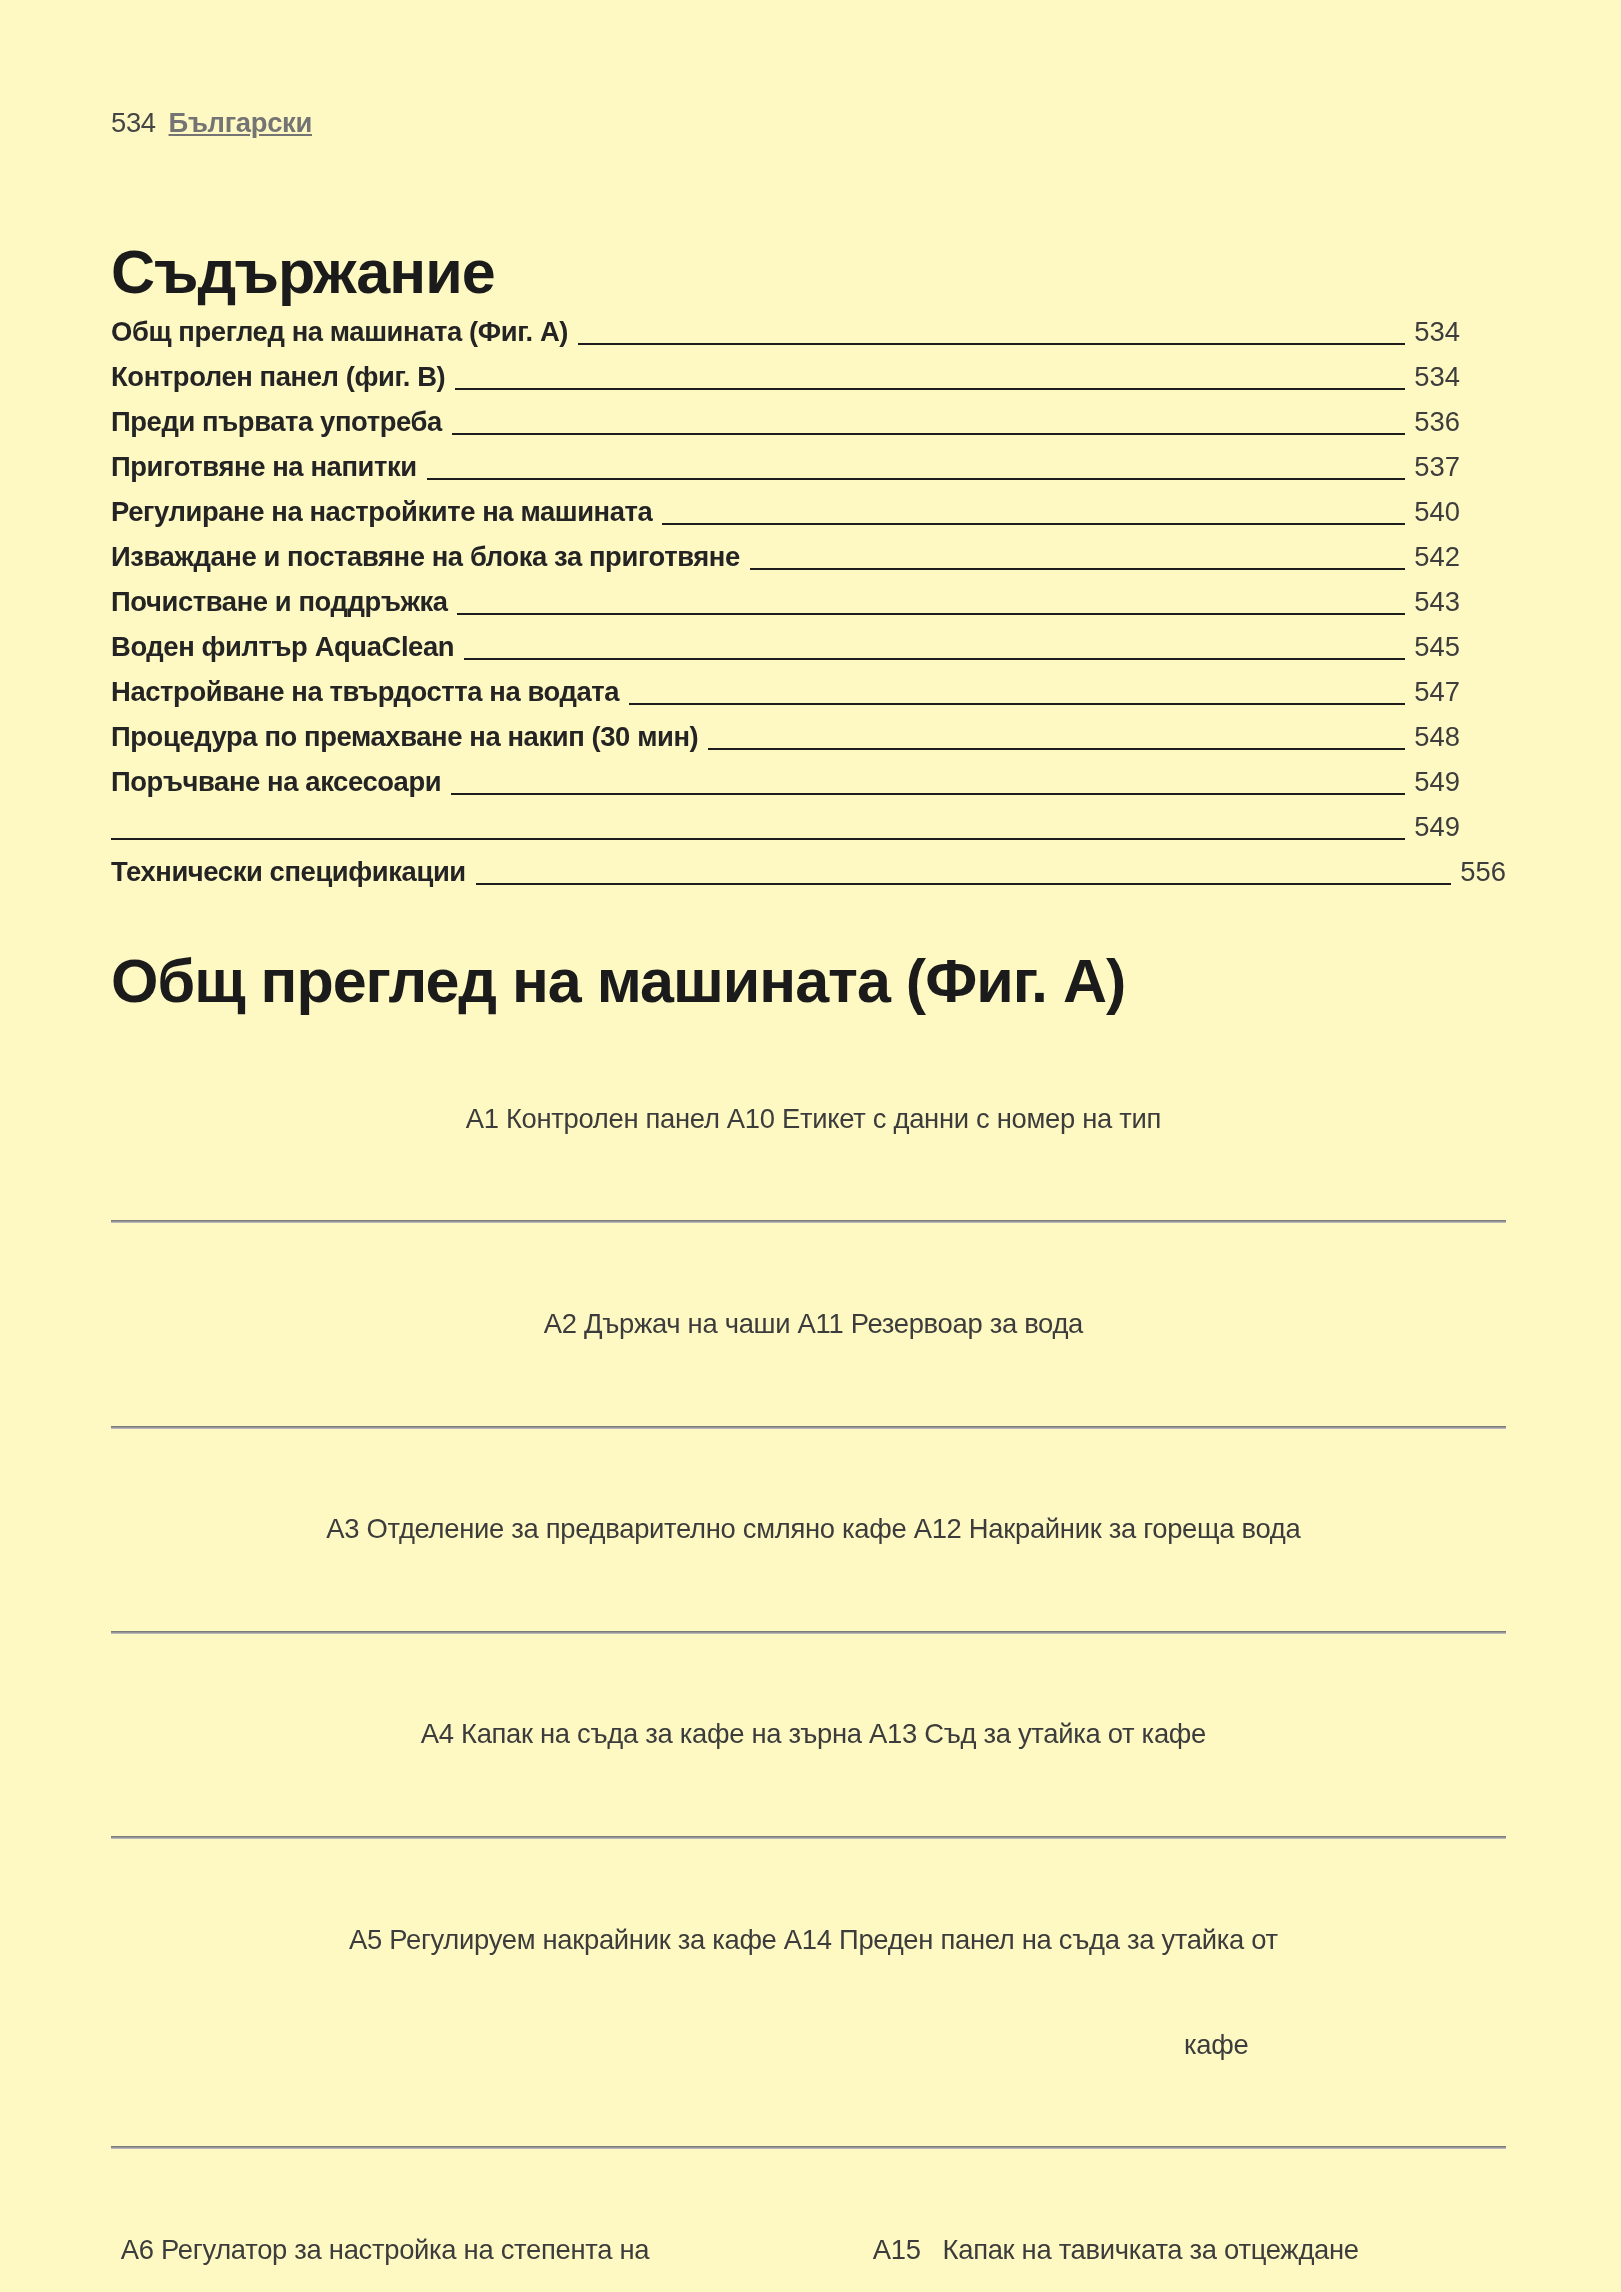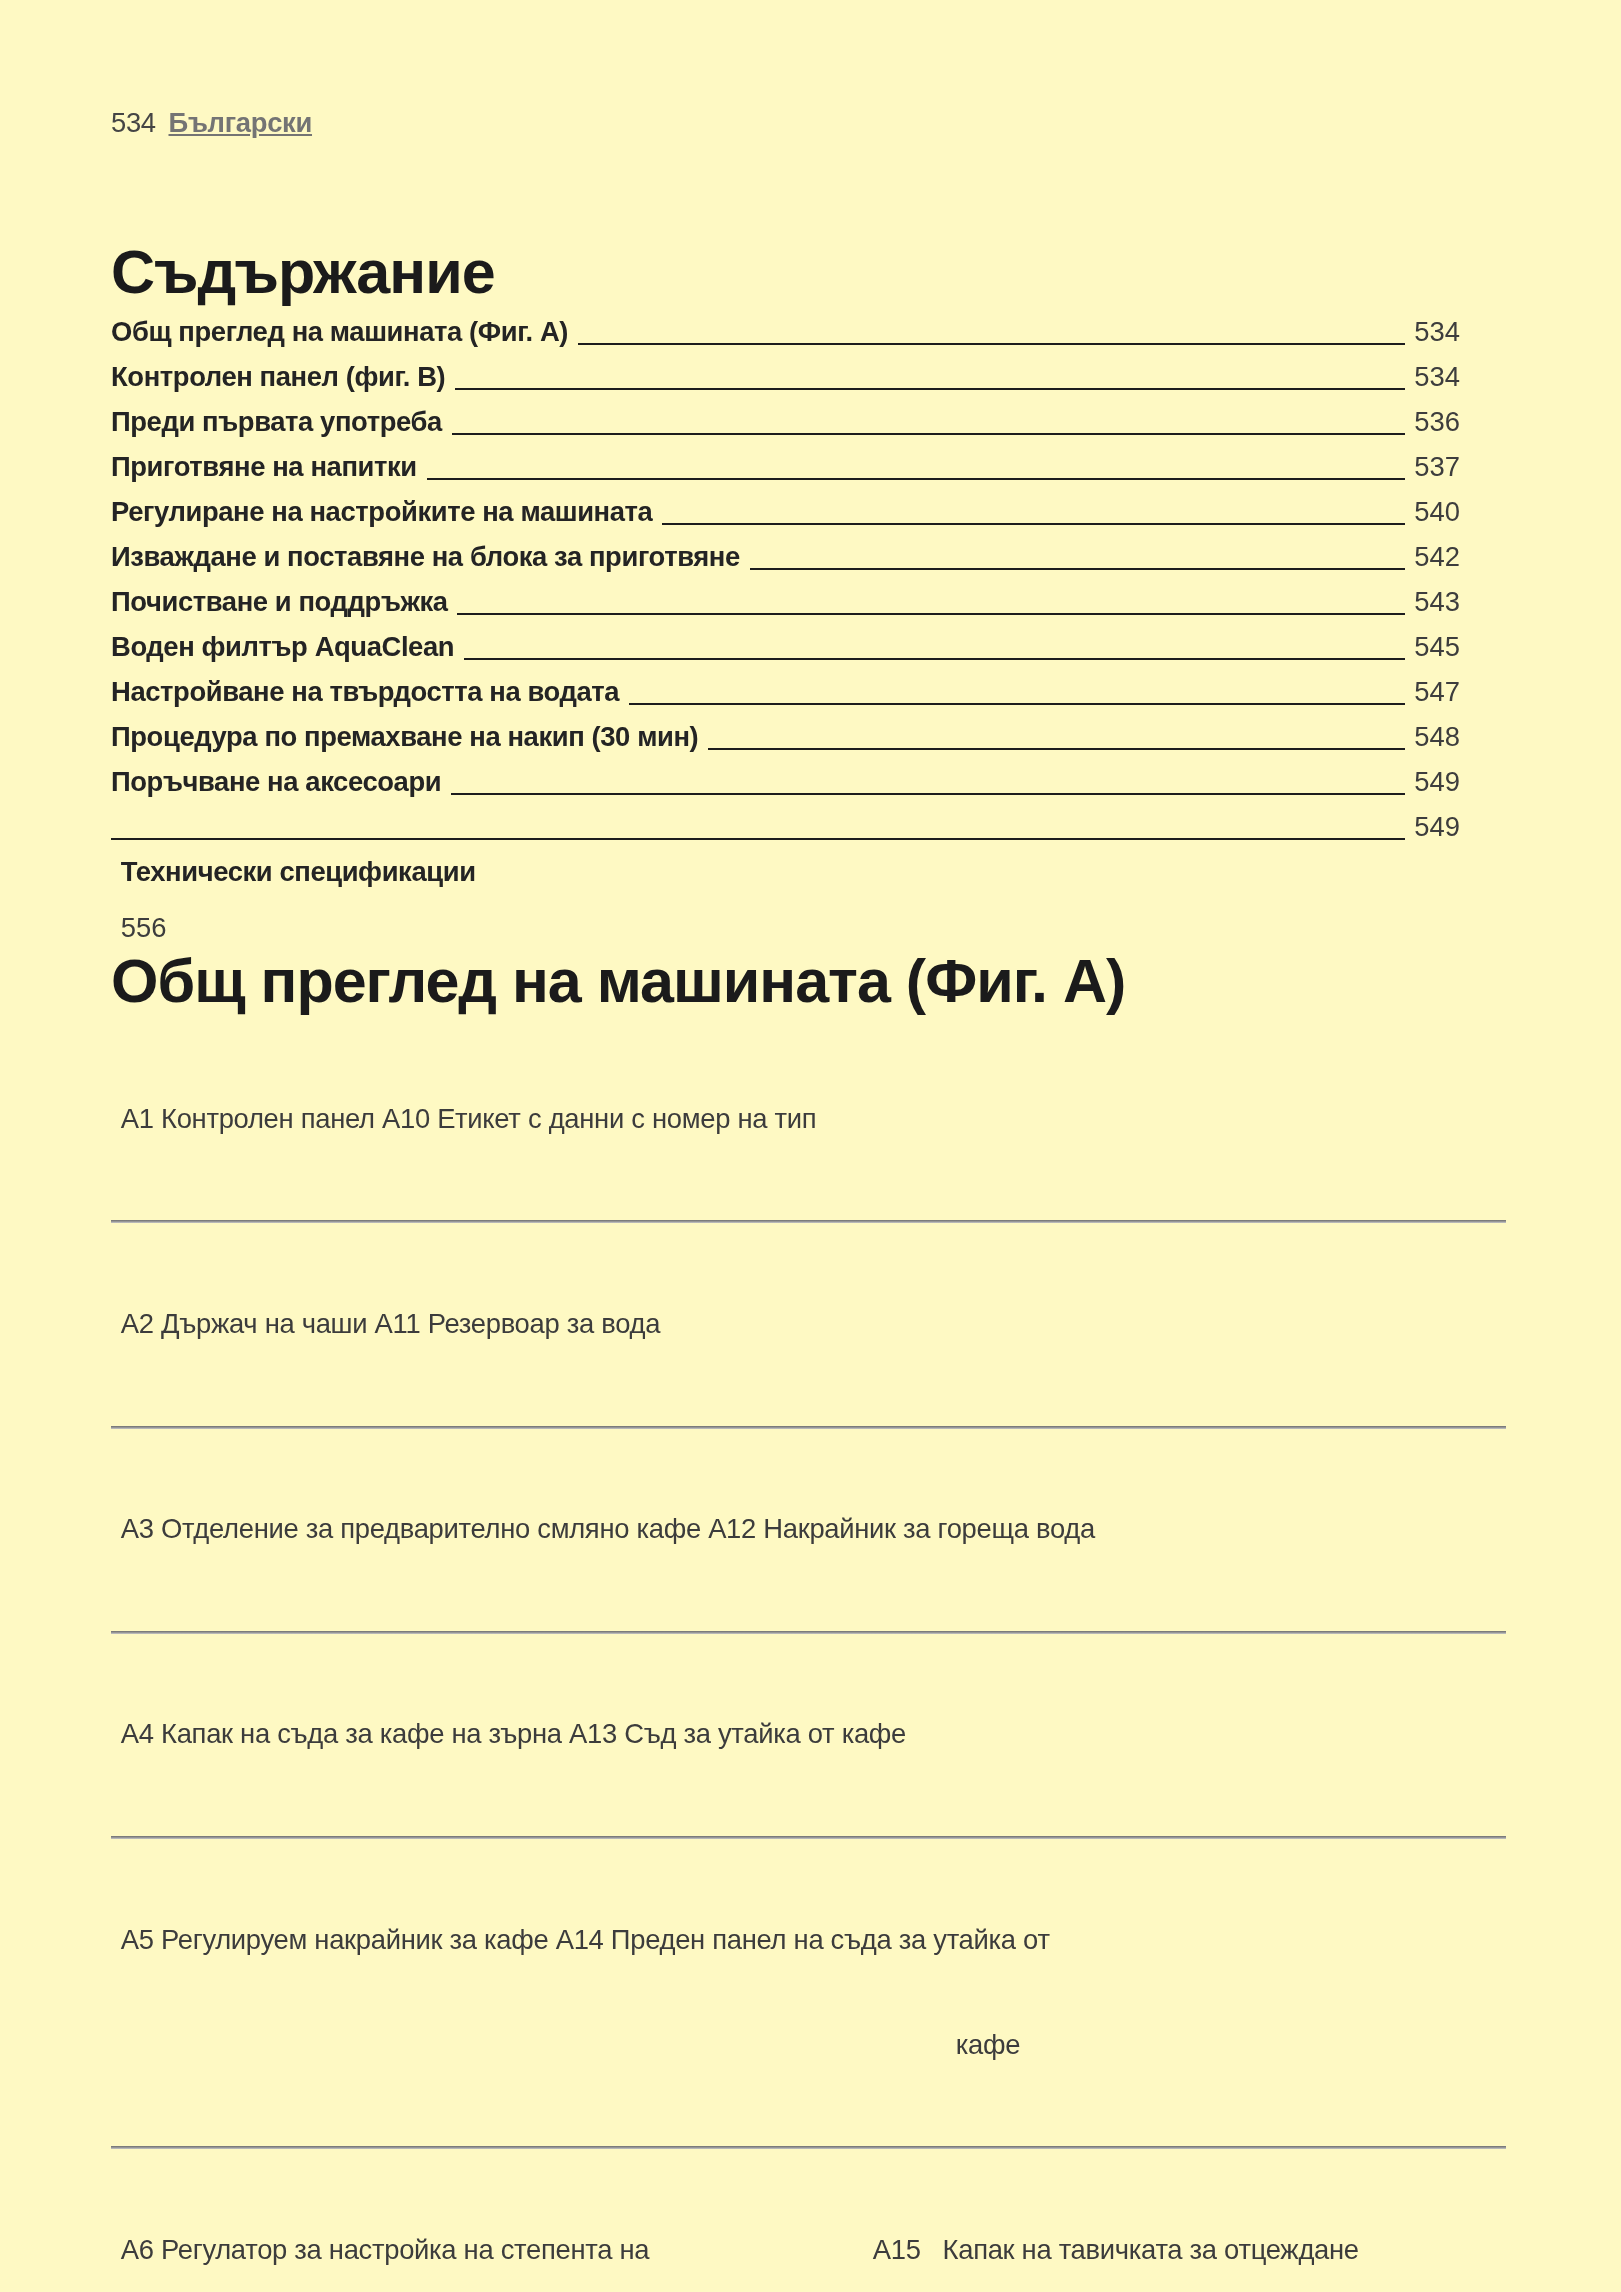--- a/index.html
+++ b/index.html
@@ -24,25 +24,25 @@
   }
   h1.contents-title{margin-top:96px;}
   h1.overview-title{margin-top:51px;}
 
   
   .toc{margin-top:0;padding-right:46px;}
   .toc-item{display:flex;align-items:baseline;height:45px;line-height:45px;}
   .toc-label{font-weight:bold;color:#242424;font-size:27.4px;letter-spacing:-0.4px;white-space:nowrap;margin-right:9.8px;}
   .toc-leader{flex:1;border-bottom:2px solid #1d1d1d;align-self:flex-end;margin-bottom:8.8px;}
   .toc-num{font-size:27.4px;color:#3d3d3d;margin-left:9.8px;white-space:nowrap;}
-  .toc-item.last{margin-right:-46px;flex-direction:column;}
+  .toc-item.last{margin-right:-46px;}
 
   
   .parts{margin-top:0;}
-  .part-row{display:flex;padding:12.7px 0 14.7px 9.8px;font-size:27.4px;line-height:35px;color:#3c3c3c;letter-spacing:-0.3px;}
+  .part-row{display:flex;padding:12.7px 0 14.7px 9.8px;font-size:27.4px;line-height:35px;color:#3c3c3c;letter-spacing:-0.3px;justify-content:center;}
   .cell{white-space:pre-wrap;}
   .cell-left{width:752px;flex:none;}
   .cell-right{flex:1;}
   .sep{height:2.9px;background:linear-gradient(180deg,#6e6e6e 0%,#9a9a9a 55%,#c9c9c9 100%);}
   .ind-kafe{margin-left:835px;}
 </style>
 </head>
 <body>
 
 <div class="page">

